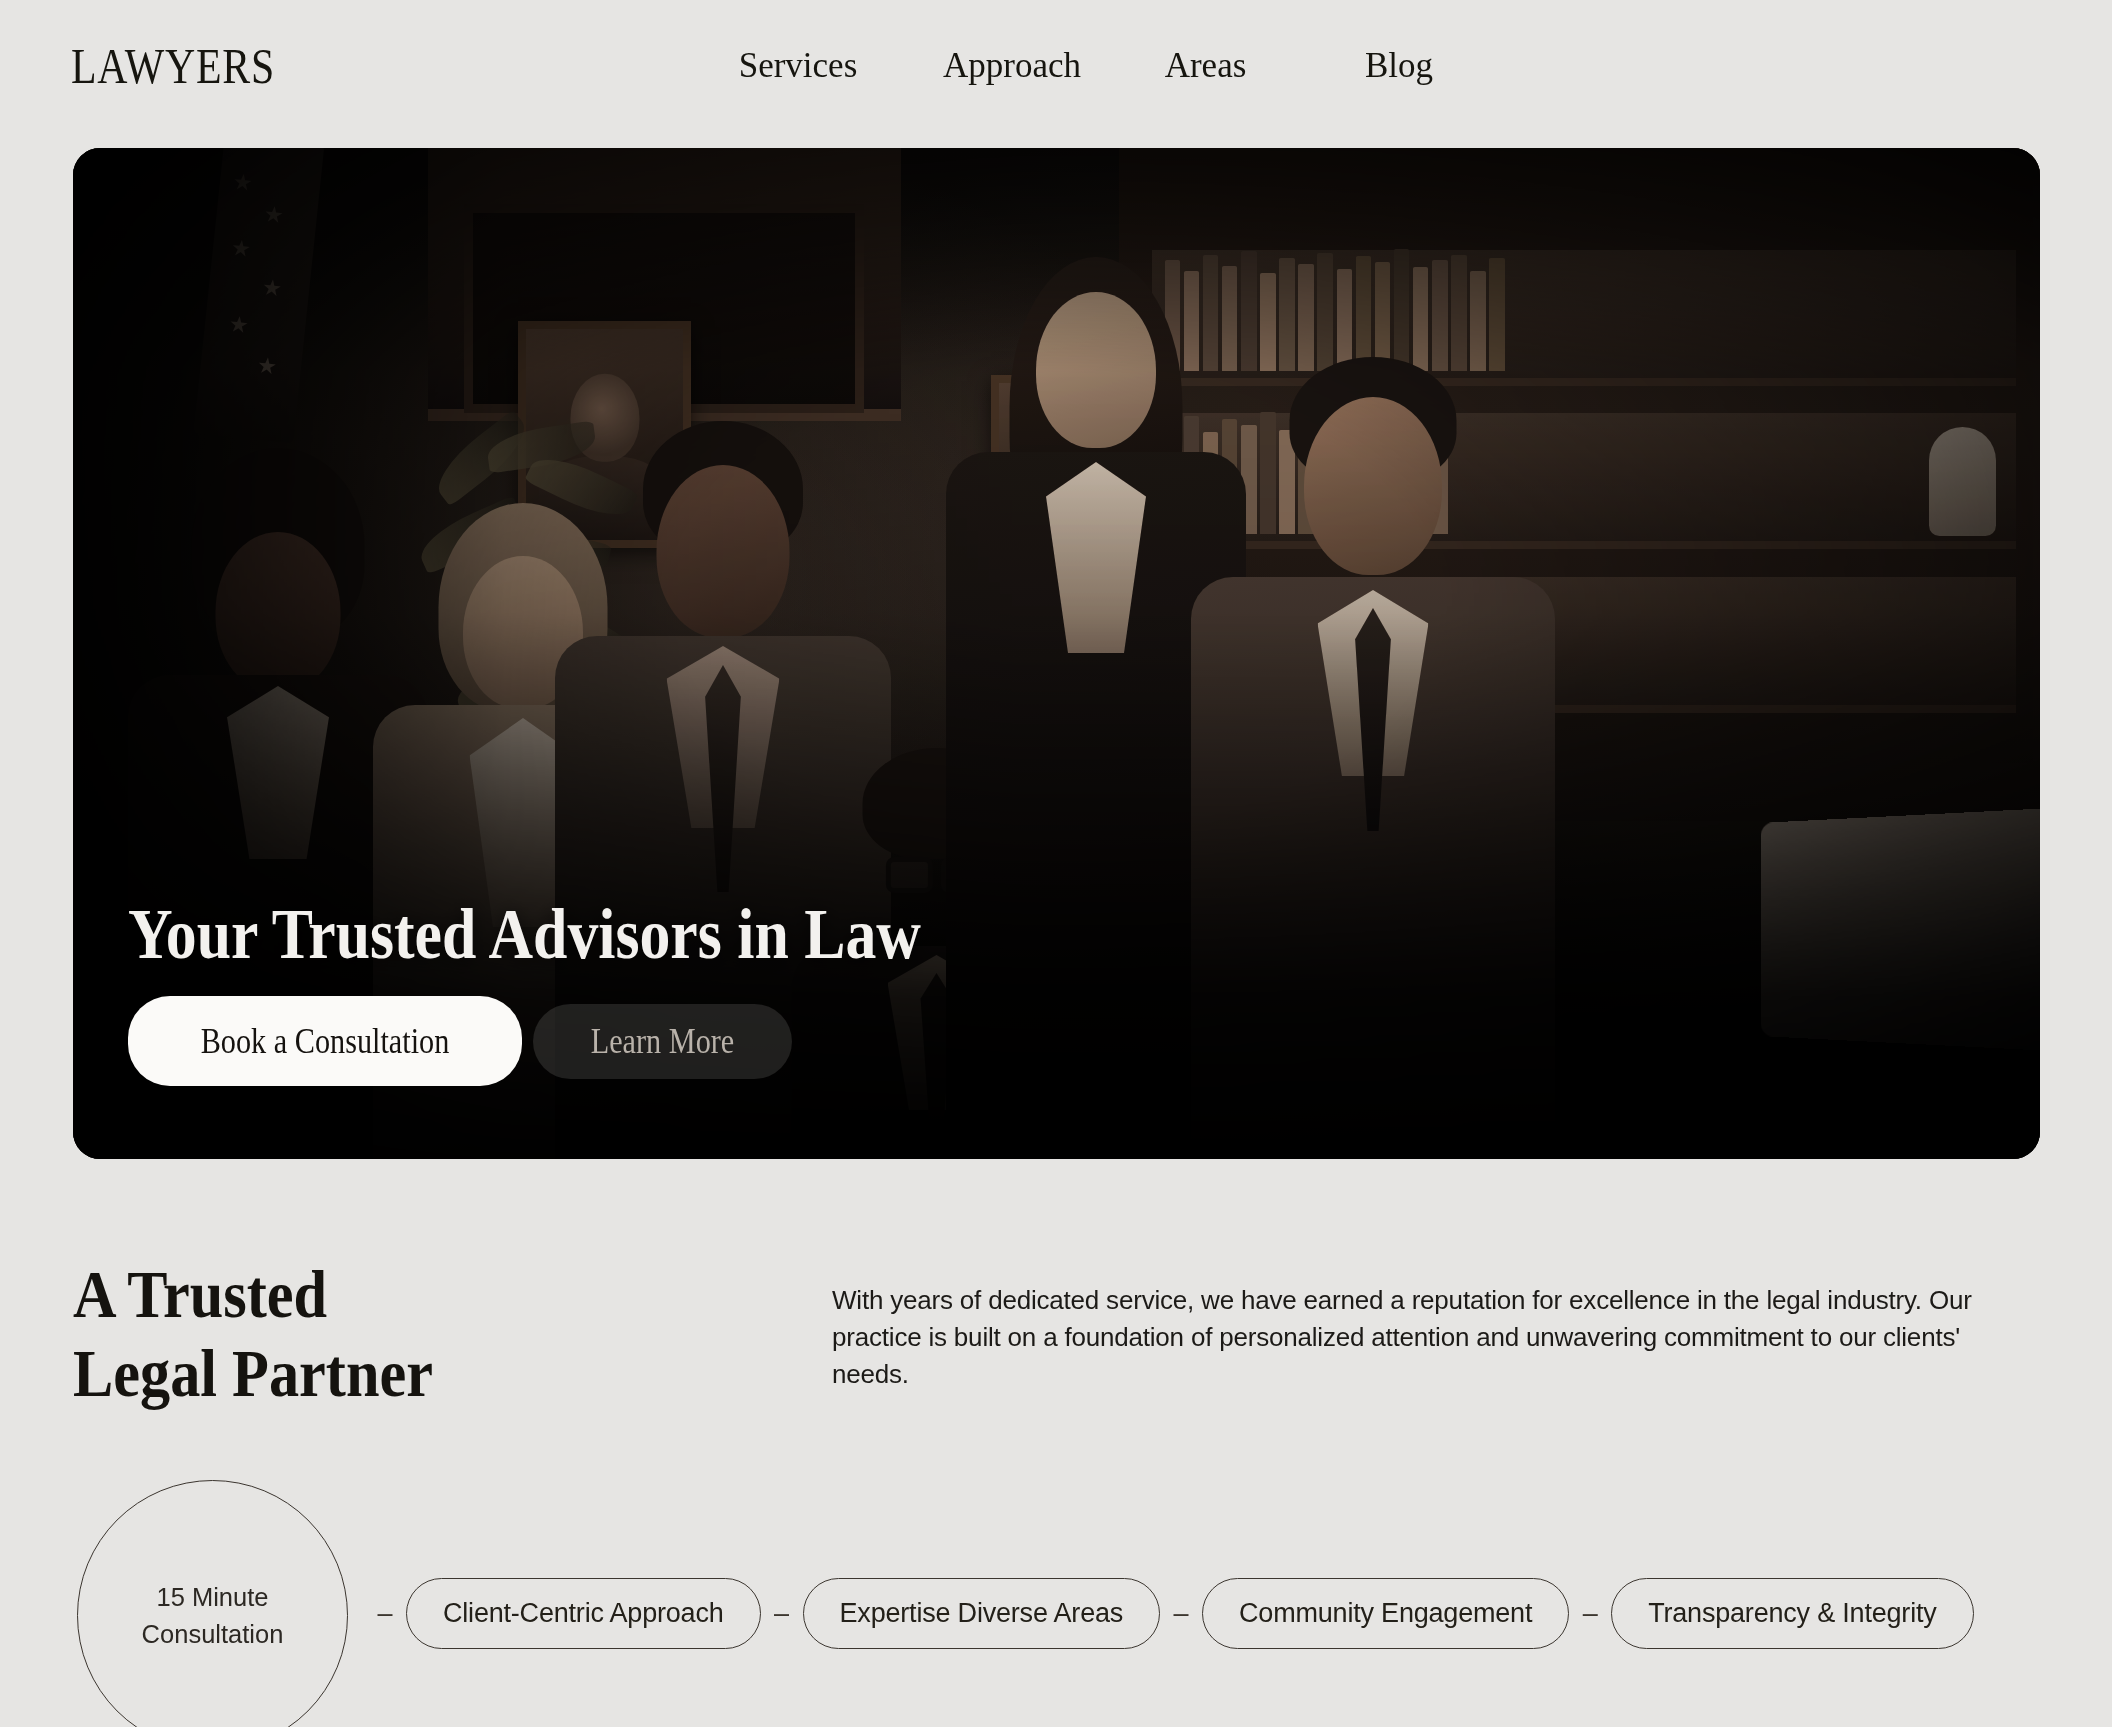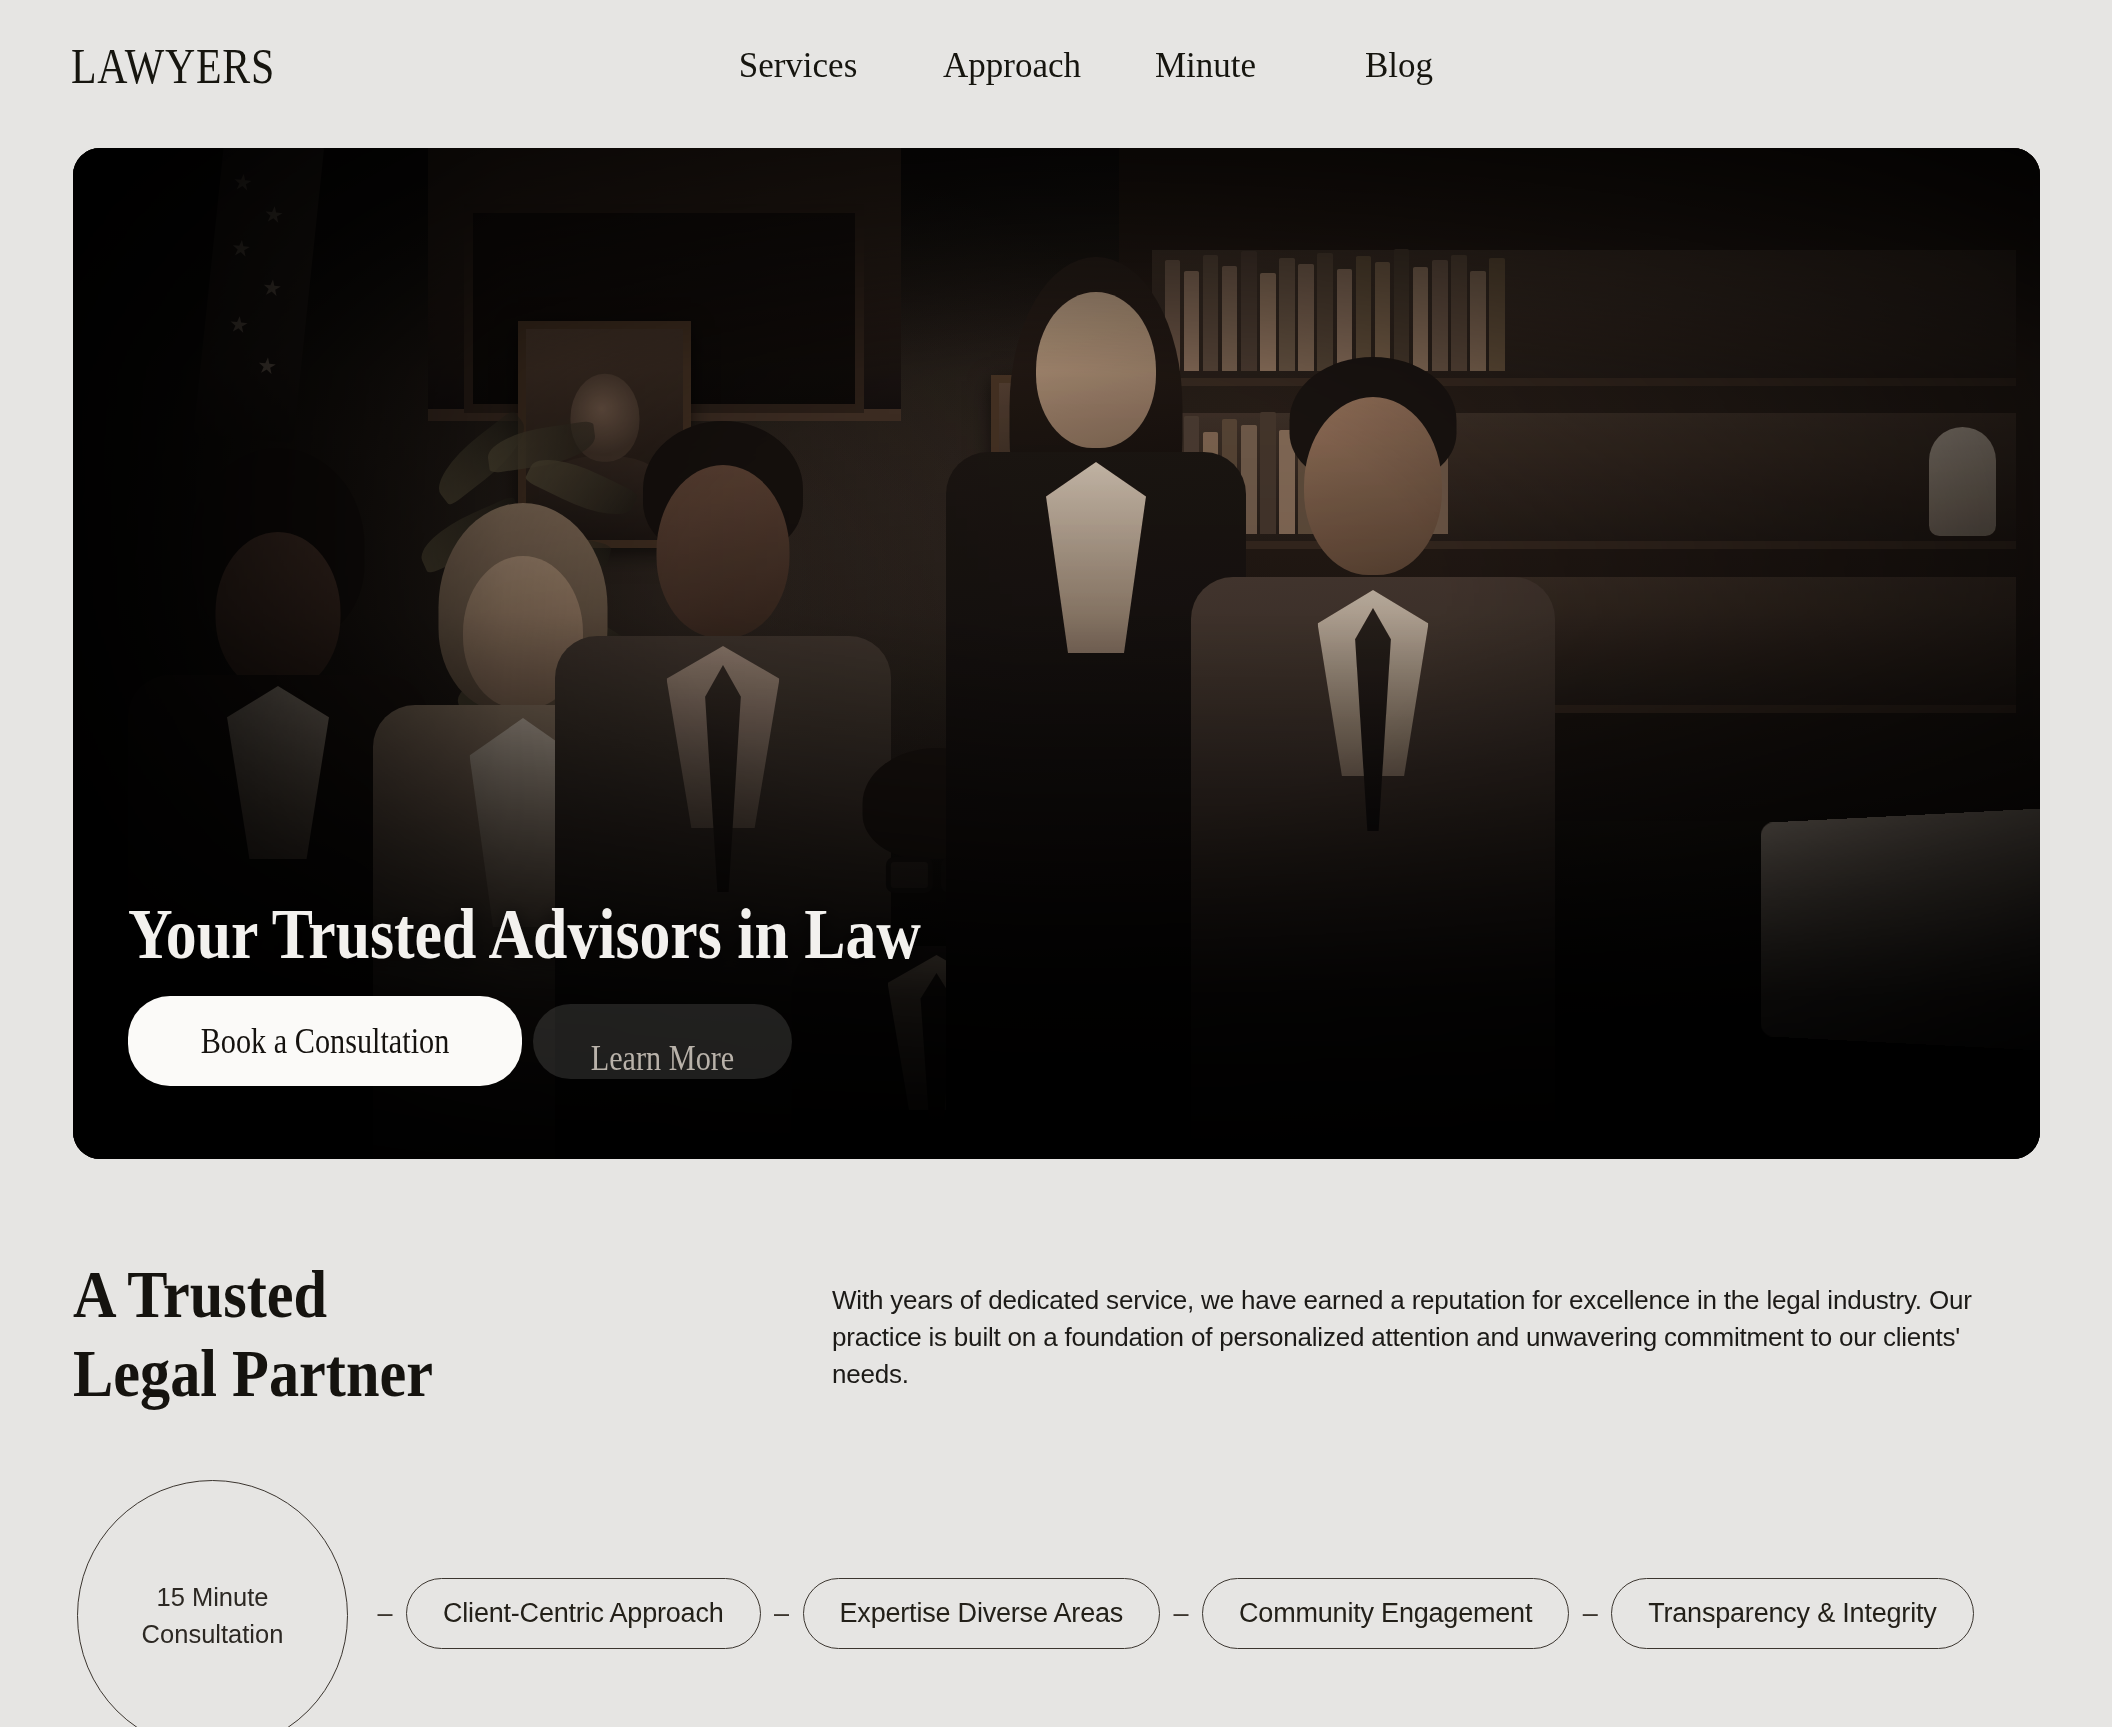--- a/index.html
+++ b/index.html
@@ -191,21 +191,21 @@
     background:#fbfaf8; cursor:pointer;
     display:flex; align-items:center; justify-content:center;
   }
   .btn-primary span {
     font-family:"Liberation Serif", serif; font-size:36px; color:#15120f;
     transform:scaleX(0.84); display:inline-block; white-space:nowrap;
   }
   .btn-ghost {
     height:75px; padding:0 44px; border-radius:42px; border:none;
     background:rgba(235,230,224,0.13); cursor:pointer;
-    display:flex; align-items:flex-end; justify-content:center;
+    display:flex; align-items:center; justify-content:center;
   }
   .btn-ghost span {
     font-family:"Liberation Serif", serif; font-size:36px; color:#b9b2aa;
     transform:scaleX(0.84); display:inline-block; white-space:nowrap;
   }
 
   
   .about { position:absolute; left:0; top:1255px; width:2113px; }
   .about-title {
     position:absolute; left:73px; top:0;
@@ -259,21 +259,21 @@
   <div class="logo">LAWYERS</div>
 
   <nav class="nav">
     <div class="nav-slot">
       <span class="nav-item">Services</span>
     </div>
     <div class="nav-slot">
       <span class="nav-item">Approach</span>
     </div>
     <div class="nav-slot">
-      <span class="nav-item">Minute</span>
+      <span class="nav-item">Areas</span>
     </div>
     <div class="nav-slot">
       <span class="nav-item">Blog</span>
     </div>
   </nav>
 
 </header>
 
 <section class="hero">
   <div class="hero-photo">

